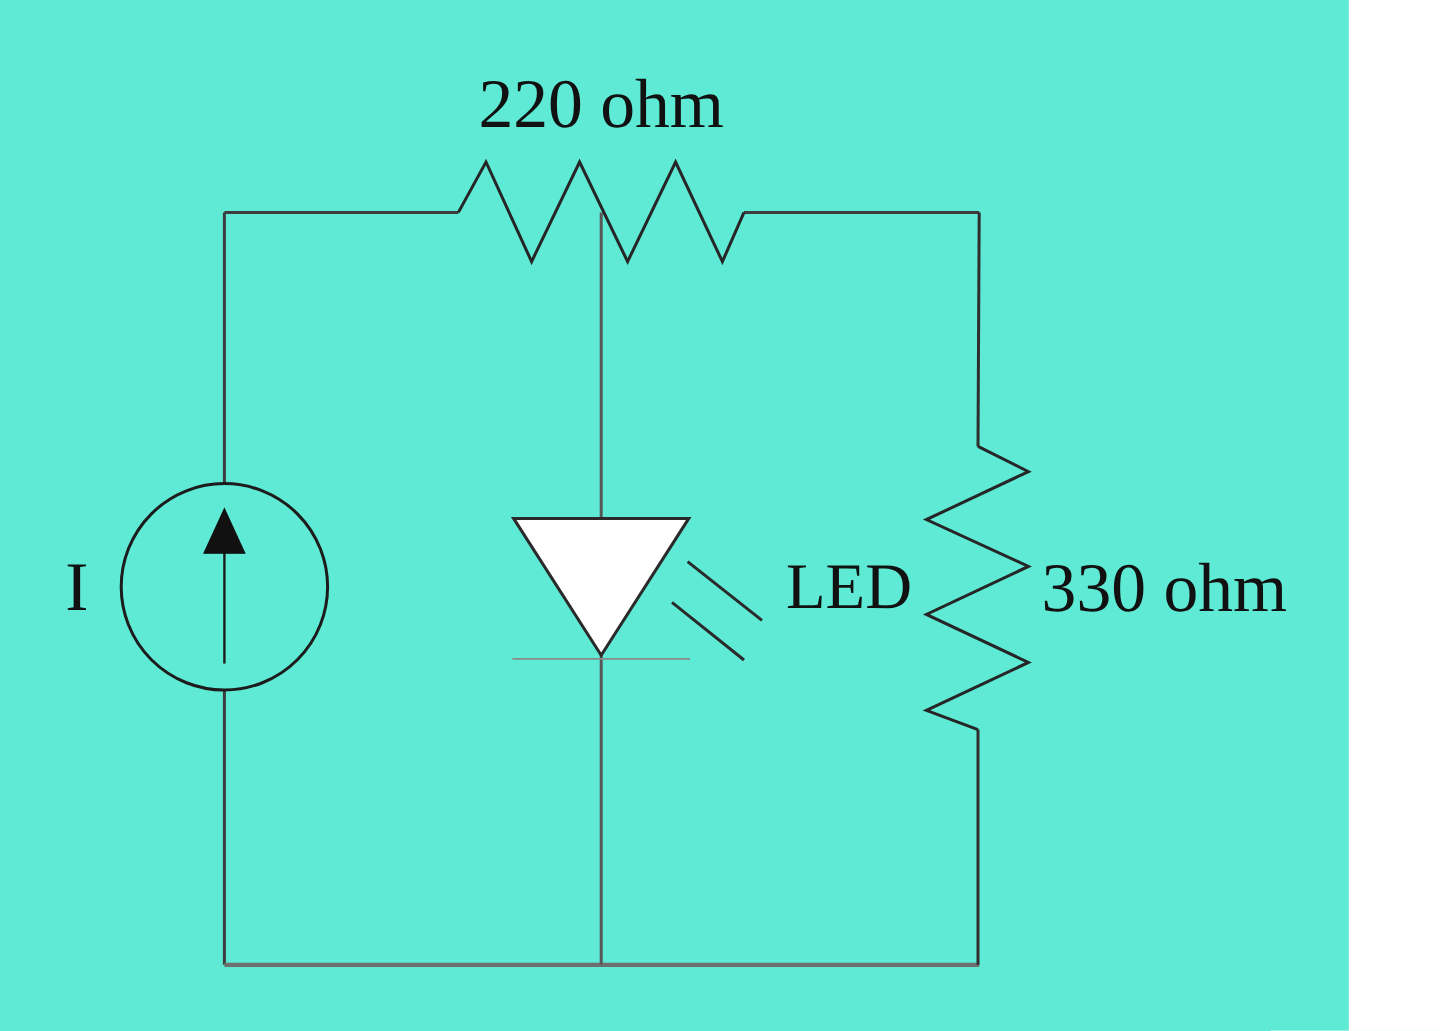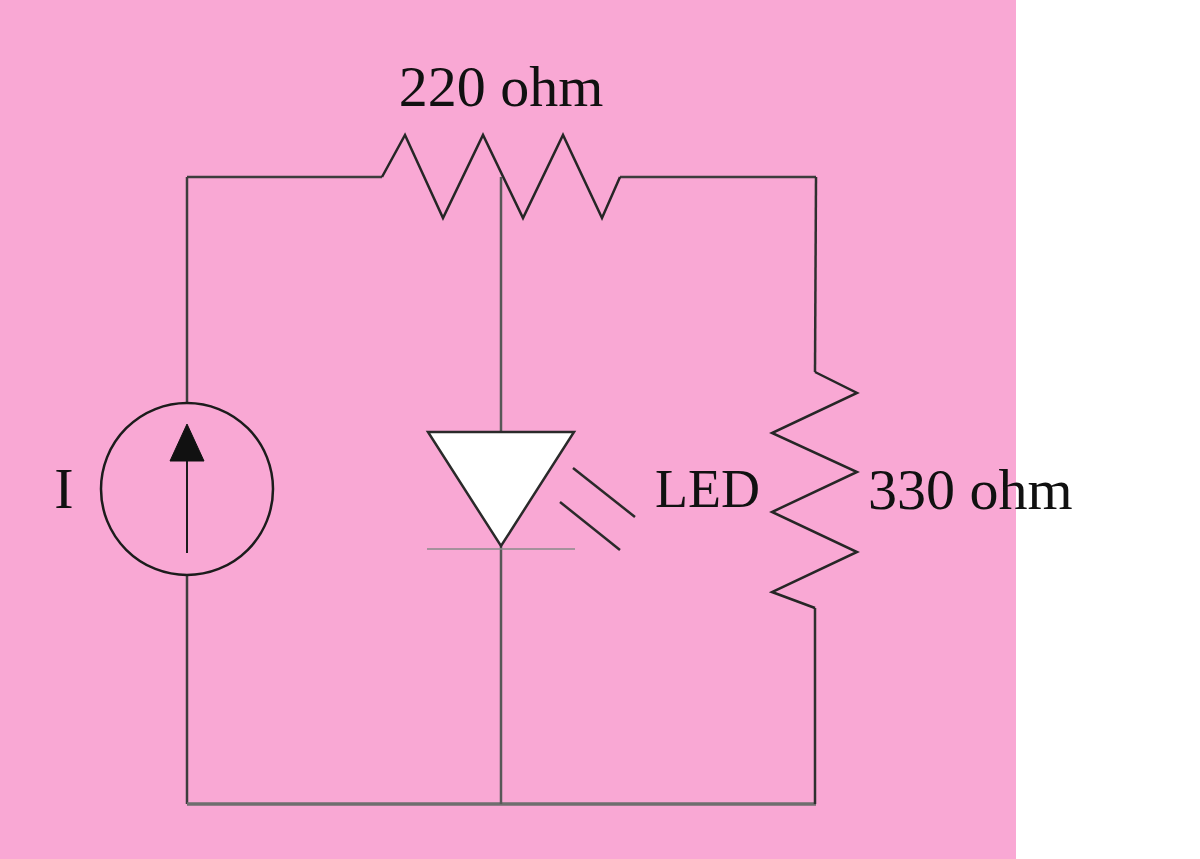--- a/index.html
+++ b/index.html
@@ -6,23 +6,23 @@
     margin: 0;
     padding: 0;
     background: #ffffff;
     width: 1200px;
     height: 859px;
     overflow: hidden;
     font-family: "Liberation Serif", "DejaVu Serif", serif;
   }
   .canvas {
     position: relative;
-    width: 1016px;
+    width: 1124px;
     height: 859px;
-    background: #f9a8d4;
+    background: #5eead4;
   }
   svg { display: block; }
   text {
     font-family: "Liberation Serif", "DejaVu Serif", serif;
     fill: #111111;
   }
   .label-big { font-size: 58px; }
   .label-led { font-size: 54px; }
 </style>
 </head>

